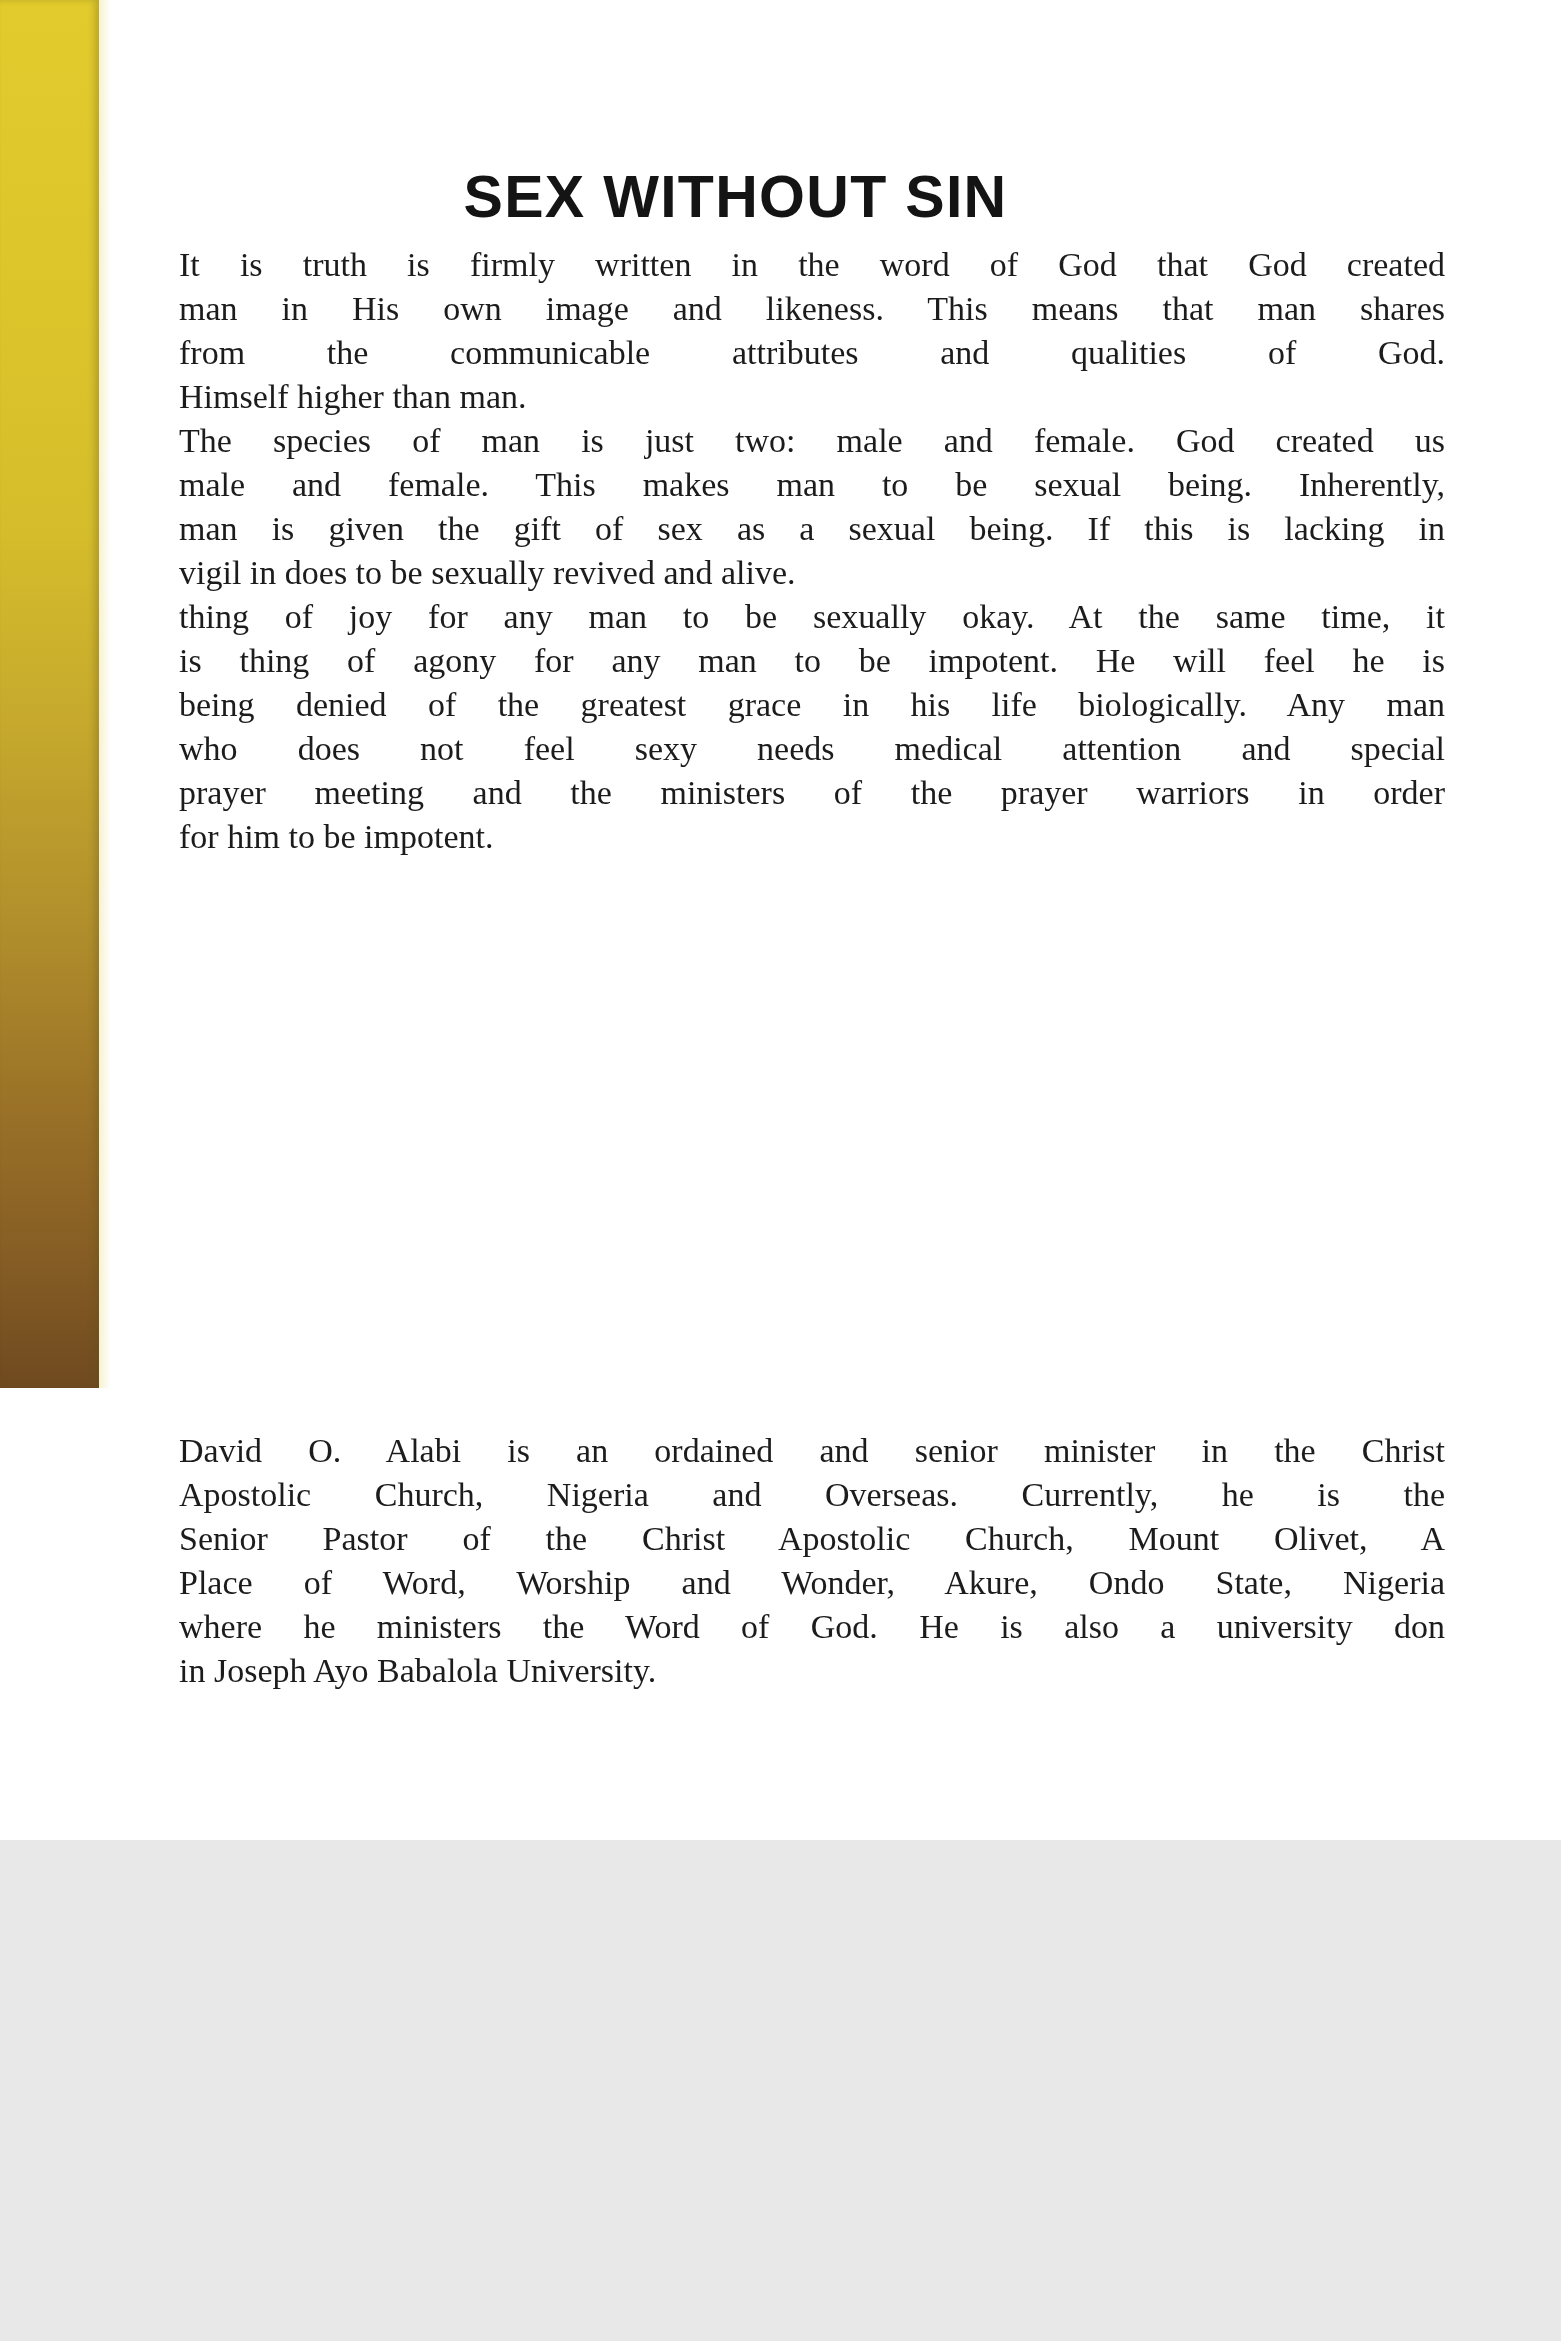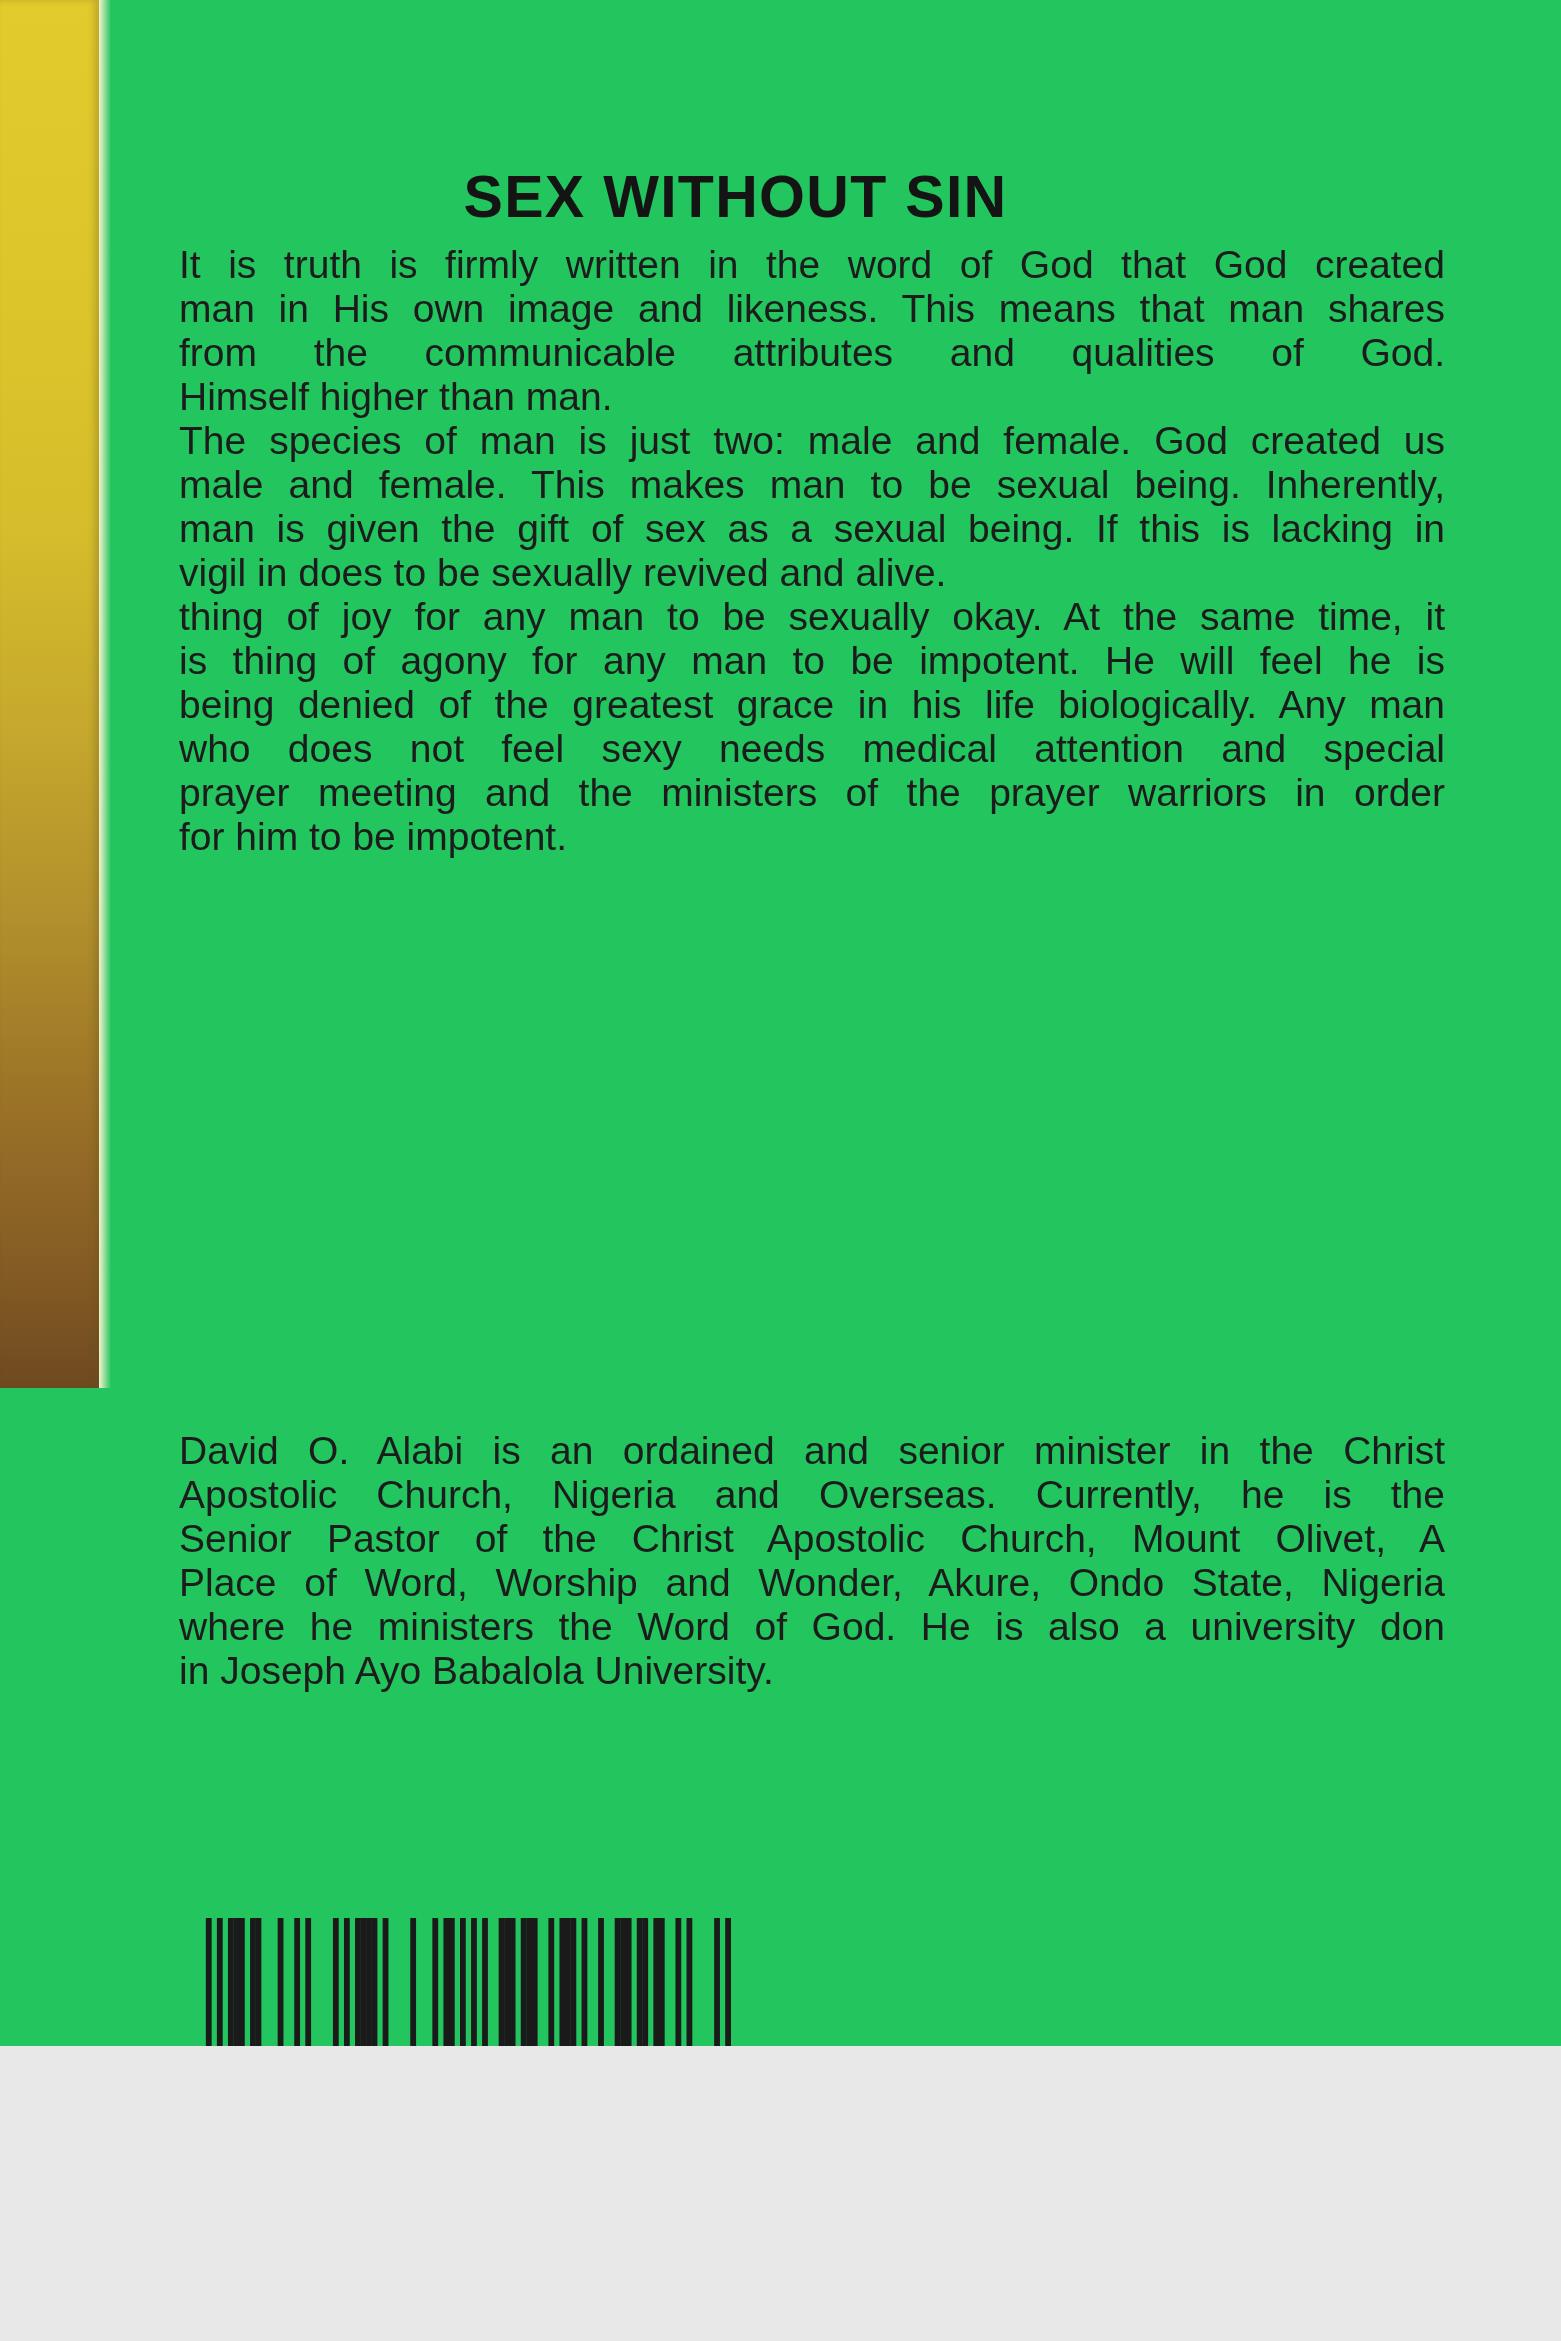--- a/index.html
+++ b/index.html
@@ -1,19 +1,19 @@
 <!DOCTYPE html>
 <html style="font-size:10.4px"><head>
 <meta charset="utf-8">
 <style>
   html,body{margin:0;padding:0;background:#e8e8e8;}
   #cover{
     position:relative;
-    width:1562px;height:2046px;
-    background:#22c55e;
+    width:1562px;height:1840px;
+    background:#ffffff;
     overflow:hidden;
     font-family:"Liberation Sans",sans-serif;
     color:#1c1c1c;
   }
   
   #stripe{
     position:absolute;left:0;top:0;width:99px;height:1388px;
     background:linear-gradient(180deg,
       #e2cb2c 0%, #dcc52b 22%, #d5bd2b 38%, #c6a92d 52%,
       #b2902c 66%, #9a7127 80%, #855c24 91%, #6f4a20 100%);
@@ -26,24 +26,25 @@
   #title{
     position:absolute;left:0;top:168px;width:1471px;
     text-align:center;
     font-size:59px;font-weight:bold;letter-spacing:1.3px;
     color:#141414;line-height:1;
   }
   .textblock{position:absolute;left:179px;width:1266px;}
   #synopsis{top:243px;}
   #bio{top:1429px;}
   .tline{
-    height:44px;line-height:44px;font-size:39px;
+    height:44px;line-height:44px;font-size:34px;
     text-align:justify;text-align-last:justify;
     white-space:normal;overflow:hidden;
     color:#1c1c1c;
+    font-family:Liberation Serif, serif;
   }
   .tline.pl{text-align-last:left;}
   #barcode{position:absolute;left:177px;top:1918px;}
   #barcode text{font-family:"Liberation Sans",sans-serif;}
 </style>
 </head>
 <body>
 
 <div id="cover">
   <div id="stripe"></div>

